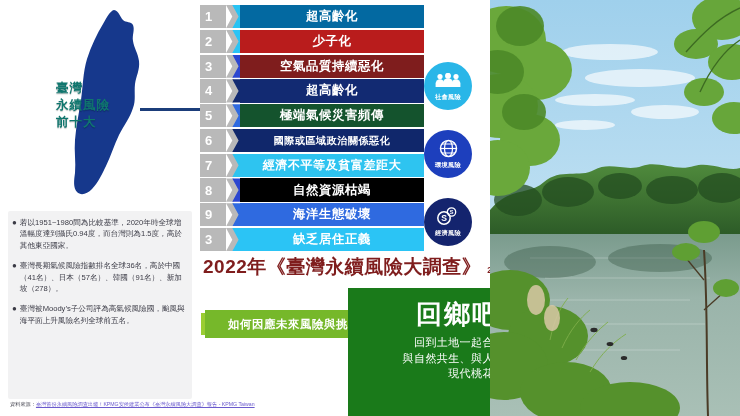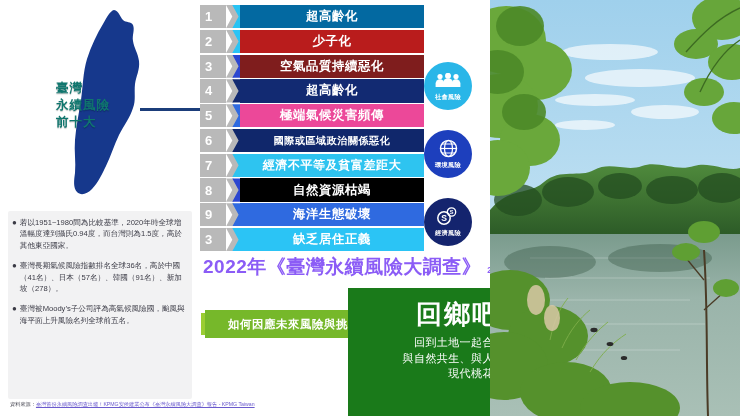--- a/index.html
+++ b/index.html
@@ -67,21 +67,21 @@
     width:48px;height:48px;border-radius:50%;margin-bottom:20px;
     display:flex;flex-direction:column;align-items:center;justify-content:center;
     color:#ffffff;
   }
   .badge .glyph{height:20px;display:flex;align-items:center;justify-content:center;}
   .badge .blabel{font-size:6.2px;font-weight:bold;margin-top:2px;letter-spacing:.3px;}
 
   
   .survey{
     position:absolute;left:203px;top:254px;display:flex;align-items:baseline;gap:6px;
-    color:#8b5cf6;
+    color:#7f1d1d;
   }
   .survey .main{font-size:19px;font-weight:bold;letter-spacing:.5px;}
   .survey .date{font-size:8.4px;font-weight:bold;}
 
   
   .chip{
     position:absolute;left:205px;top:310px;width:190px;height:28px;
     background:#76b82a;color:#ffffff;font-size:11.4px;font-weight:bold;
     display:flex;align-items:center;justify-content:center;letter-spacing:.6px;
   }
@@ -165,21 +165,21 @@
       </div>
       <div class="rank-bar" style="background:#122a72">超高齡化</div>
     </div>
 
     <div class="rank-row">
       <div class="rank-num">5</div>
       <div class="rank-arrow">
         <span class="grey"></span>
           <span class="fill" style="background:#2f6ae0"></span>
       </div>
-      <div class="rank-bar" style="background:#ec4899">極端氣候災害頻傳</div>
+      <div class="rank-bar" style="background:#14532d">極端氣候災害頻傳</div>
     </div>
 
     <div class="rank-row">
       <div class="rank-num">6</div>
       <div class="rank-arrow">
         <span class="grey"></span>
           <span class="fill" style="background:#10276b"></span>
       </div>
       <div class="rank-bar" style="background:#10276b;font-size:10px">國際或區域政治關係惡化</div>
     </div>

